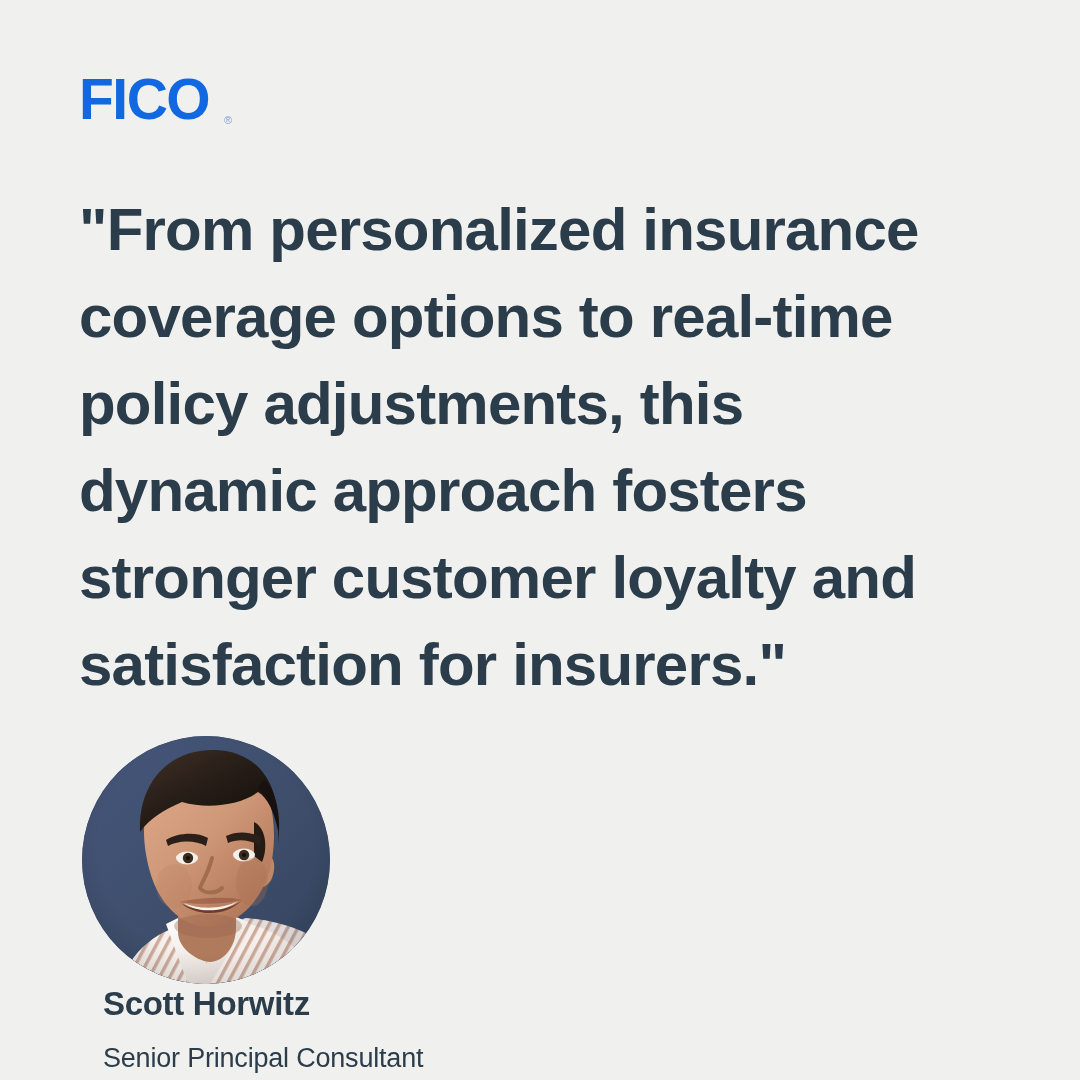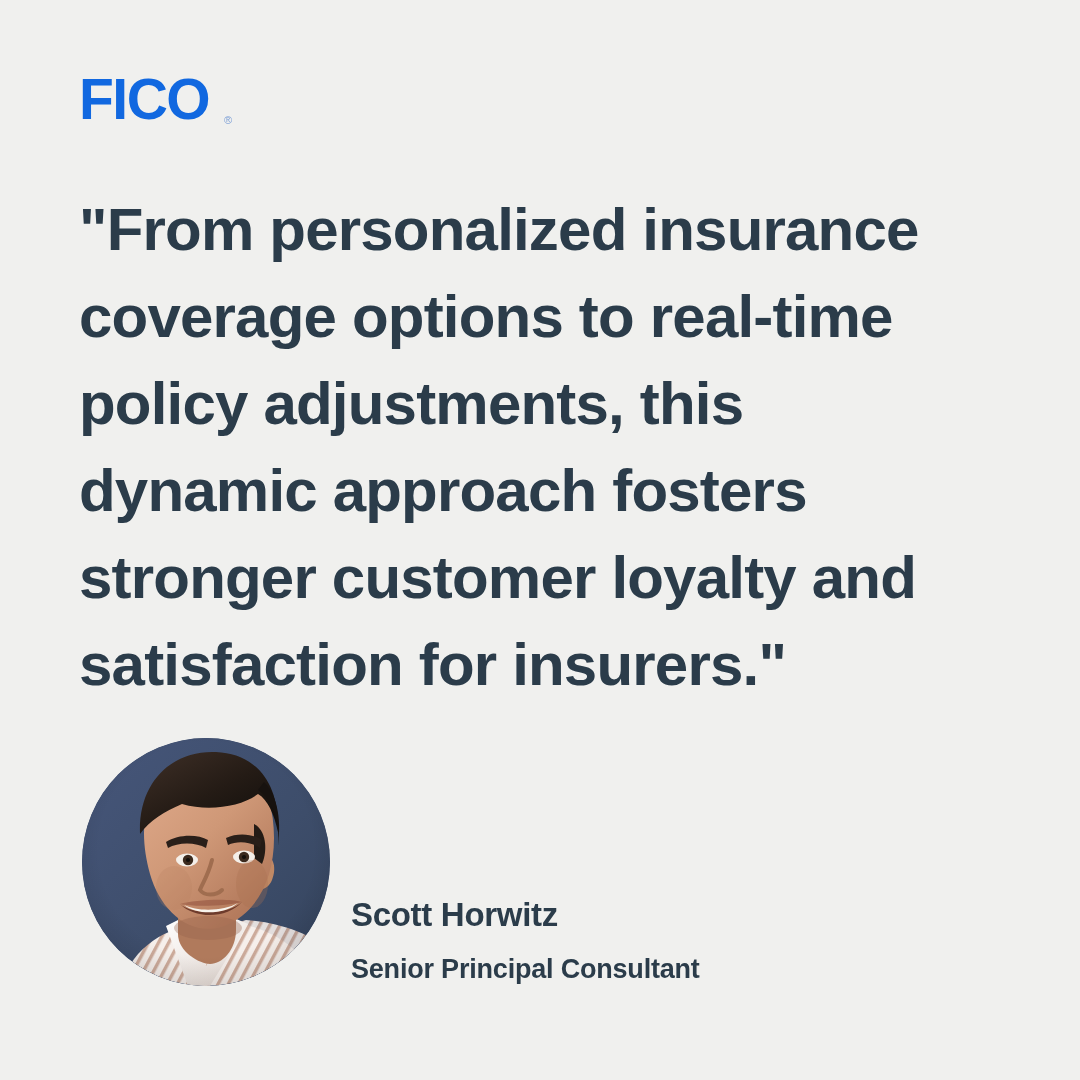--- a/index.html
+++ b/index.html
@@ -60,22 +60,22 @@
   }
 
   
   .attribution {
     position: absolute;
     left: 82px;
     top: 736px;
     width: 700px;
     height: 250px;
     display: flex;
-    flex-direction: row;
-    align-items: flex-end;
+    flex-direction: column;
+    align-items: flex-start;
   }
   .avatar {
     position: relative;
     width: 248px;
     height: 248px;
     border-radius: 50%;
     overflow: hidden;
     flex: 0 0 248px;
     background: #3e4e6b;
   }
@@ -93,21 +93,21 @@
     font-weight: 700;
     font-size: 33px;
     letter-spacing: -0.3px;
     line-height: 40px;
     margin: 0 0 17px 0;
     white-space: nowrap;
   }
   .person-title {
     color: #2b3c4a;
     font-family: "Liberation Sans", sans-serif;
-    font-weight: 700;
+    font-weight: 400;
     font-size: 27px;
     letter-spacing: -0.2px;
     line-height: 34px;
     margin: 0;
     white-space: nowrap;
   }
 </style>
 </head>
 <body>
 

